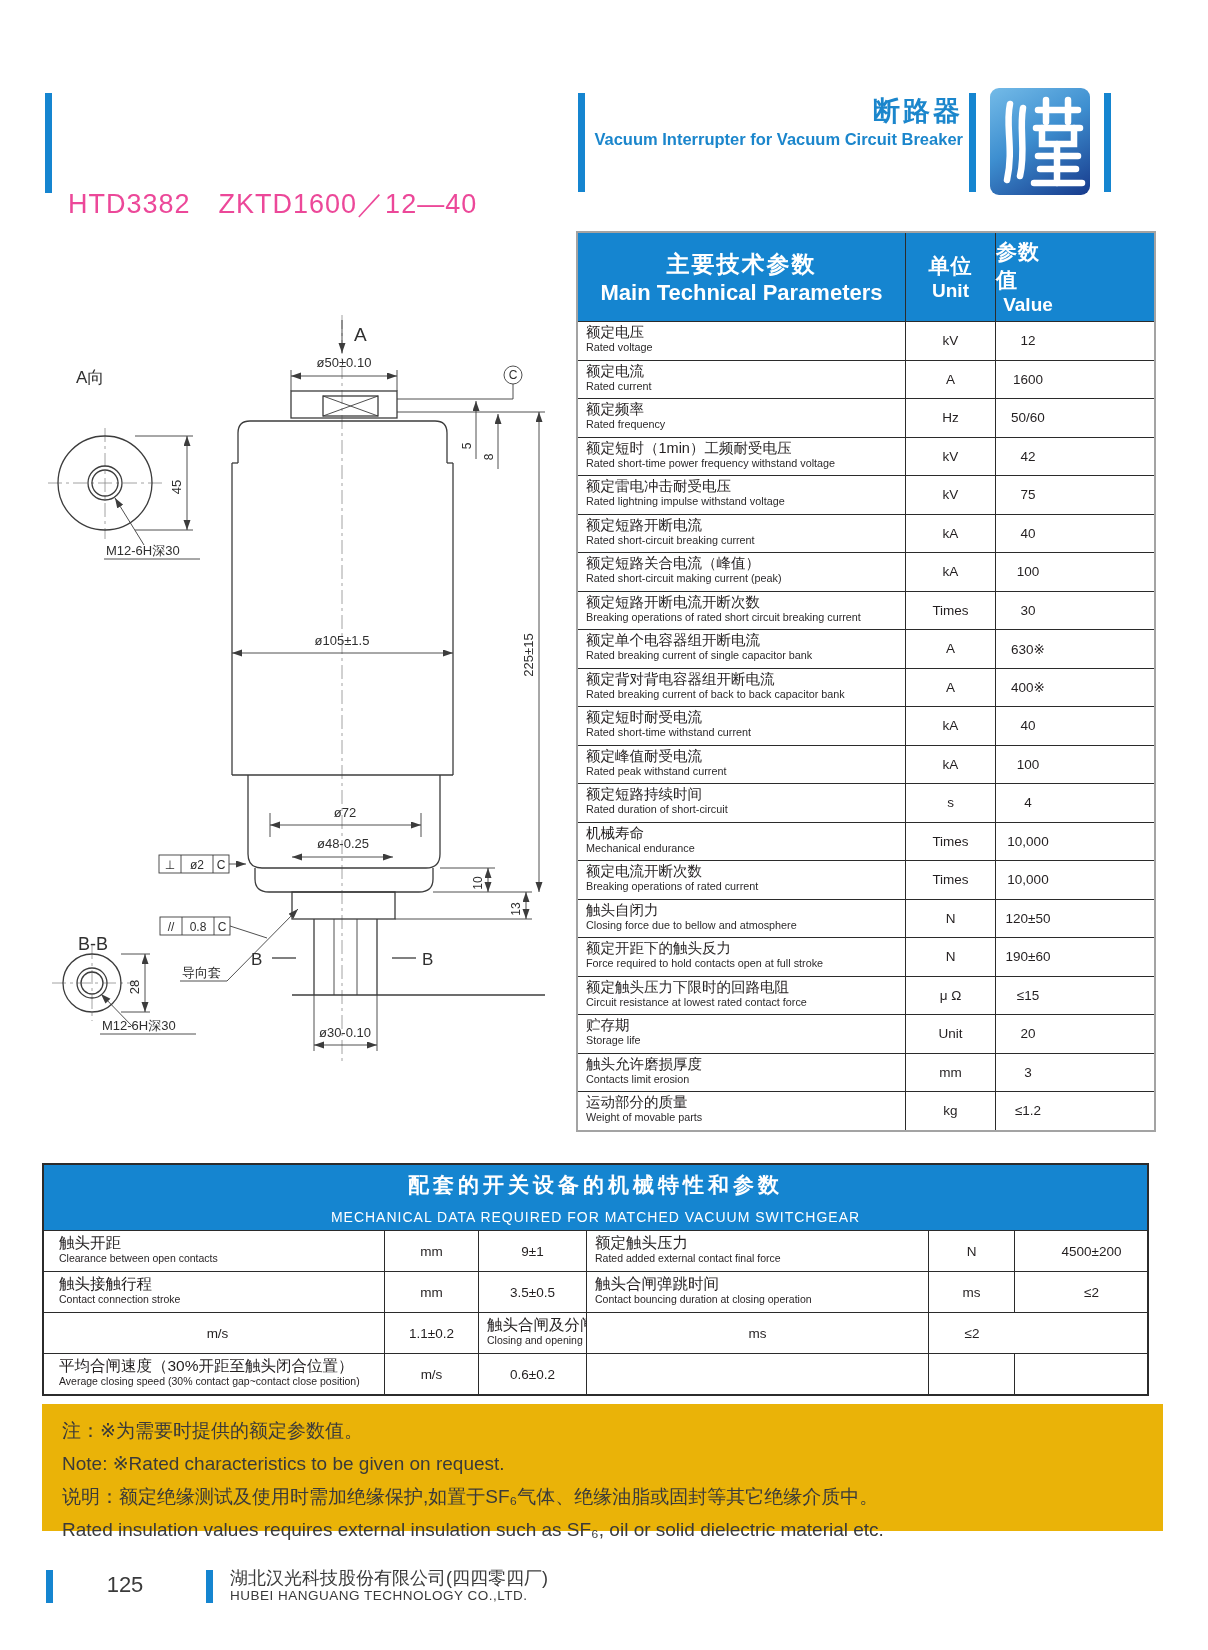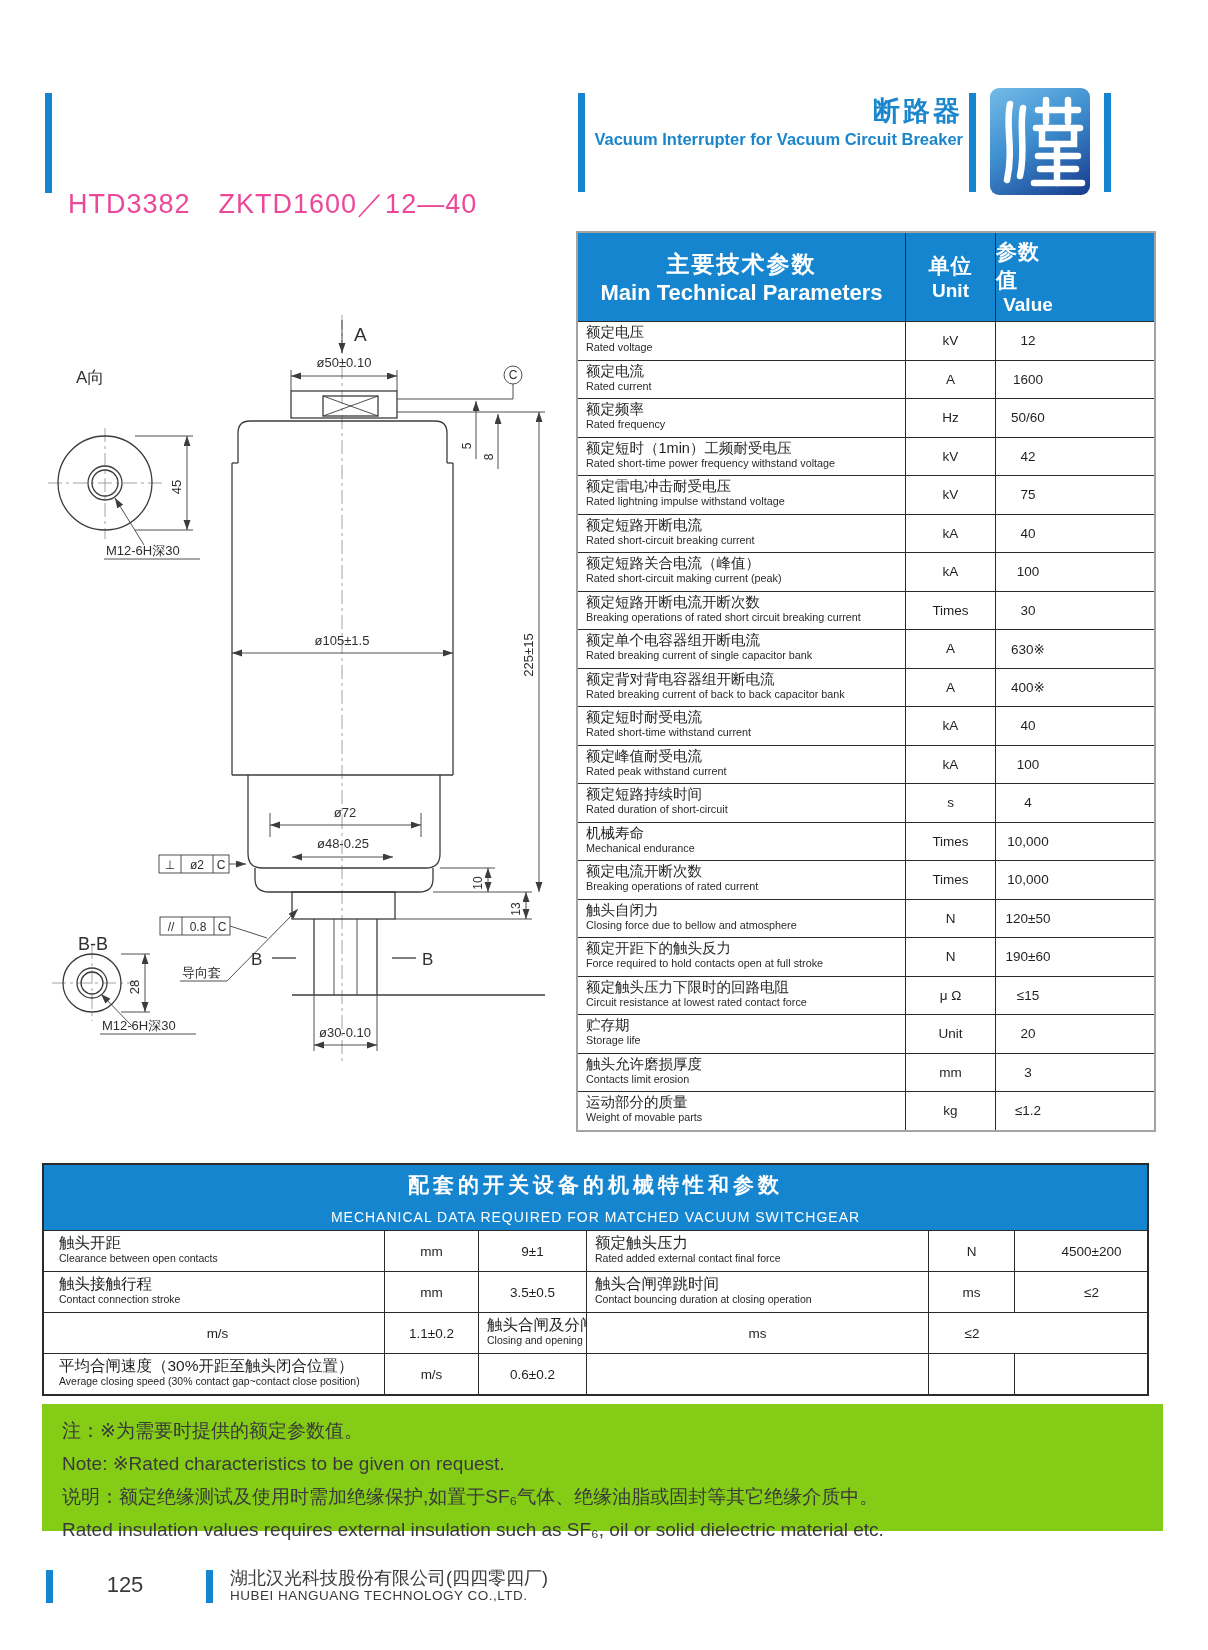--- a/index.html
+++ b/index.html
@@ -38,21 +38,21 @@
   .k-en{font-size:14px;letter-spacing:1px;margin-top:10px;}
   .krow{display:grid;grid-template-columns:334px 94px 108px 342px 86px 153px;height:41px;border-top:1.5px solid #2b2b2b;box-sizing:border-box;padding-left:7px;}
   .krow>div{border-right:1.5px solid #2b2b2b;box-sizing:border-box;}
   .krow>div:last-child{border-right:none;}
   .kname{padding:3px 2px 0 8px;overflow:hidden;}
   .kval{display:flex;align-items:center;justify-content:center;font-size:13.5px;}
   .kcn{font-size:15.5px;line-height:18px;white-space:nowrap;}
   .ken{font-size:10.5px;line-height:12px;white-space:nowrap;}
 
   
-  .notes{position:absolute;left:42px;top:1404px;width:1121px;height:127px;background:#84cc16;box-sizing:border-box;padding:14px 0 0 20px;color:#3a3a3a;}
+  .notes{position:absolute;left:42px;top:1404px;width:1121px;height:127px;background:#eab308;box-sizing:border-box;padding:14px 0 0 20px;color:#3a3a3a;}
   .notes p{margin:0 0 7px;font-size:19px;line-height:26px;}
 
   
   .pagenum{position:absolute;left:85px;top:1572px;width:80px;text-align:center;font-size:22px;color:#3a3a3a;}
   .company-cn{position:absolute;left:230px;top:1566px;font-size:18px;color:#3a3a3a;}
   .company-en{position:absolute;left:230px;top:1588px;font-size:13.5px;letter-spacing:0.5px;color:#3a3a3a;}
 
   
   .drawing{position:absolute;left:40px;top:215px;width:505px;height:900px;}
   svg text{font-family:"Liberation Sans","DejaVu Sans",sans-serif;fill:#2f2f2f;}

